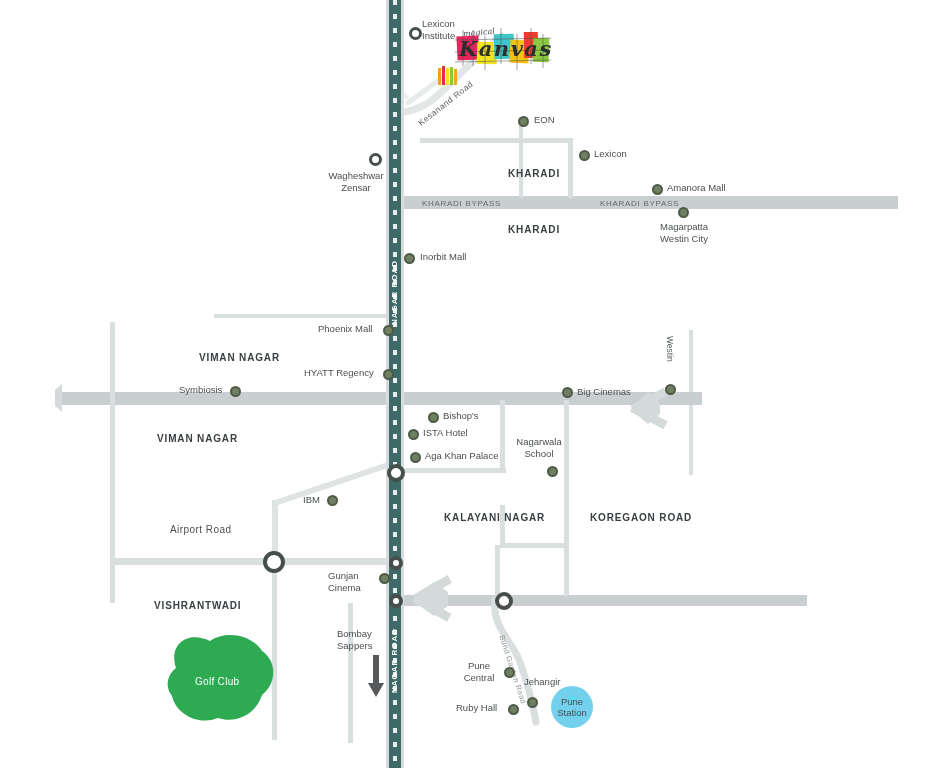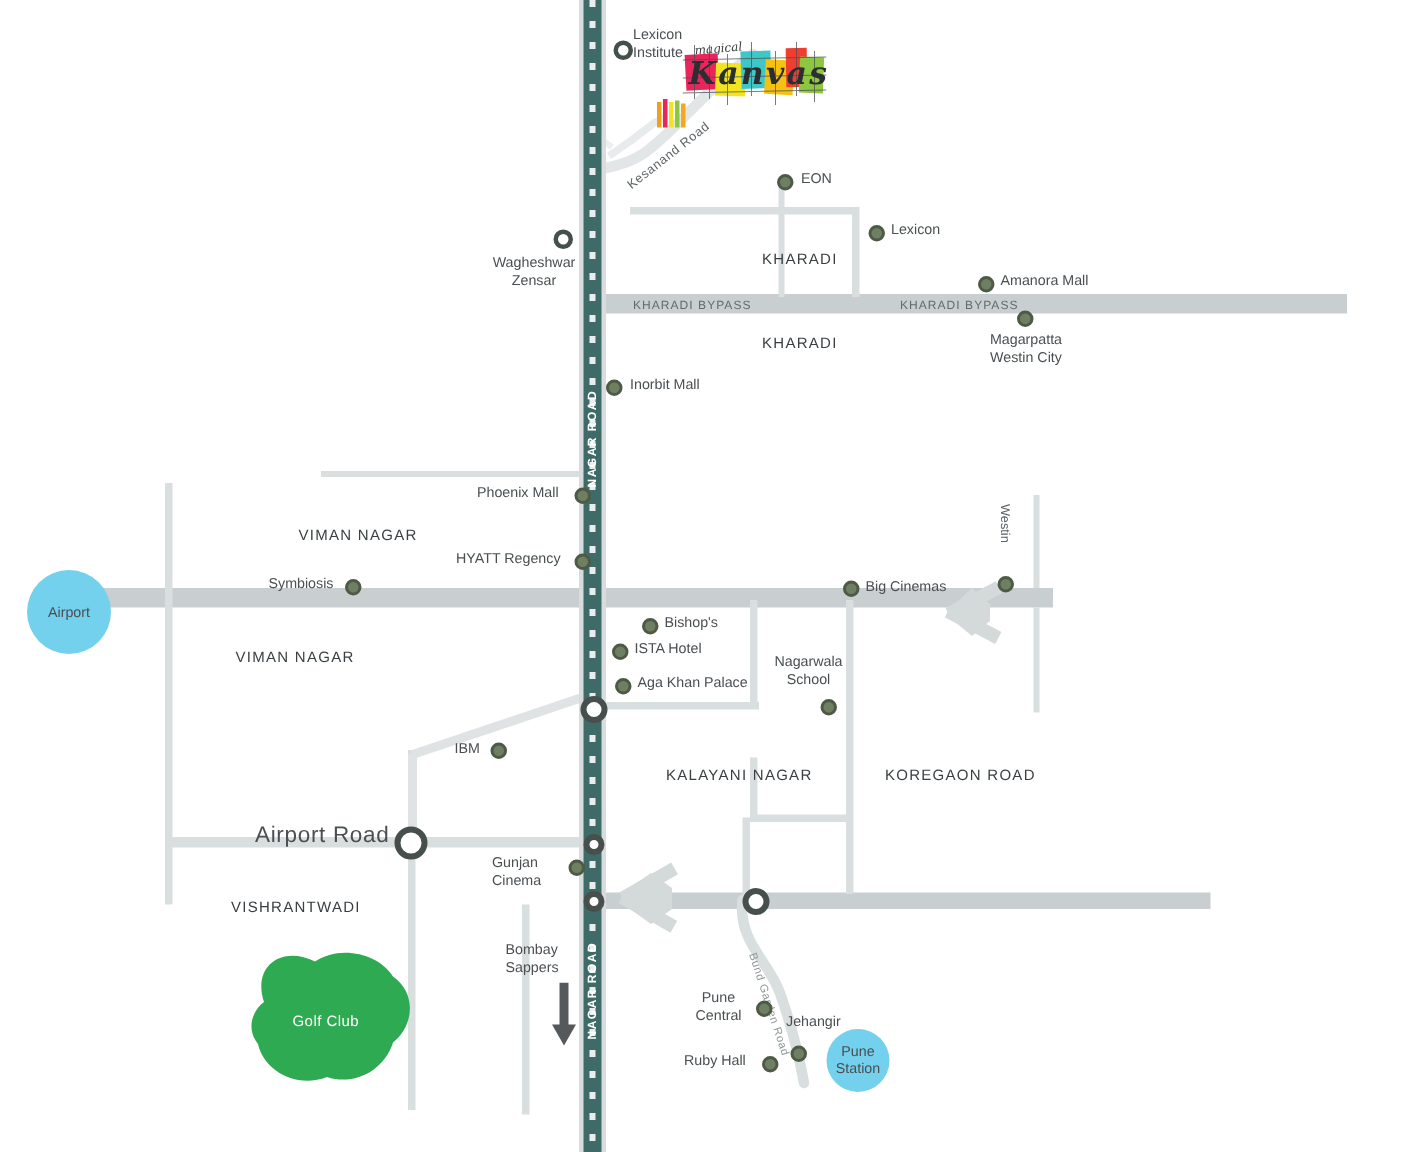--- a/index.html
+++ b/index.html
@@ -54,21 +54,21 @@
   .poi-label.multi{white-space:normal;text-align:center;}
 
   
   .junction{
     position:absolute;border-radius:50%;background:#ffffff;
     border:4px solid #474f4d;box-sizing:border-box;
   }
 
   
   .area-label{
-    position:absolute;font-size:10px;font-weight:400;letter-spacing:.85px;
+    position:absolute;font-size:10px;font-weight:700;letter-spacing:.85px;
     color:#3a3f42;white-space:nowrap;
   }
 
   
   .blue-node{
     position:absolute;border-radius:50%;background:#73d1ee;
     display:flex;align-items:center;justify-content:center;
     color:#4a4f52;font-size:9.5px;text-align:center;line-height:11px;
   }
   .golf-text{
@@ -161,39 +161,36 @@
     <div class="nagar-dashes"></div>
   </div>
   <div class="nagar-vlabel" style="top:252px;height:80px;">NAGAR ROAD</div>
   <div class="nagar-vlabel" style="top:620px;height:80px;">NAGAR ROAD</div>
 
   <div class="bypass-text" style="left:422px;top:199px;">KHARADI BYPASS</div>
   <div class="bypass-text" style="left:600px;top:199px;">KHARADI BYPASS</div>
 
   <div class="road-label" style="left:416px;top:120px;transform:rotate(-38deg);transform-origin:left top;">Kesanand Road</div>
 
-  <div class="road-label" style="left:170px;top:548px;font-size:15px;color:#4a4f52;">Airport Road</div>
+  <div class="road-label" style="left:170px;top:524px;font-size:10px;color:#4a4f52;">Airport Road</div>
 
   <div class="road-label" style="left:506px;top:634px;font-size:7.5px;transform:rotate(72deg);transform-origin:left top;color:#8e9497;">Bund Garden Road</div>
 
   <div class="rot-label" style="left:665px;top:336px;font-size:8.5px;writing-mode:vertical-rl;">Westin</div>
 
   <div class="area-label" style="left:508px;top:168px;">KHARADI</div>
   <div class="area-label" style="left:508px;top:224px;">KHARADI</div>
   <div class="area-label" style="left:199px;top:352px;">VIMAN NAGAR</div>
   <div class="area-label" style="left:157px;top:433px;">VIMAN NAGAR</div>
   <div class="area-label" style="left:444px;top:512px;">KALAYANI NAGAR</div>
   <div class="area-label" style="left:590px;top:512px;">KOREGAON ROAD</div>
   <div class="area-label" style="left:154px;top:600px;">VISHRANTWADI</div>
 
   <div class="golf-text" style="left:195px;top:676px;">Golf Club</div>
 
-  <div class="blue-node" style="left:18px;top:380px;width:56px;height:56px;">
-    <span>Airport</span>
-  </div>
   <div class="blue-node" style="left:551px;top:686px;width:42px;height:42px;flex-direction:column;">
     <span>Pune</span>
     <span>Station</span>
   </div>
 
   <div class="poi ring" style="left:409px;top:27px;"></div>
   <div class="poi-label" style="left:422px;top:18px;">
     <span>Lexicon</span><br>
     <span>Institute</span>
   </div>

